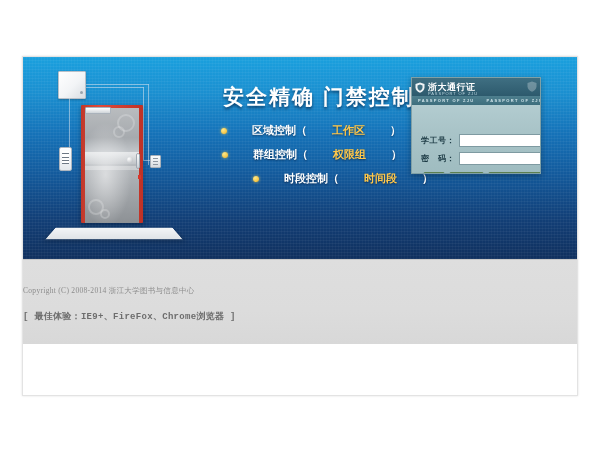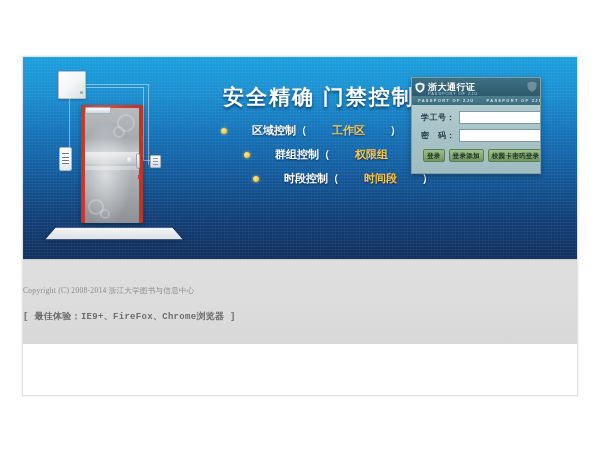--- a/index.html
+++ b/index.html
@@ -276,21 +276,21 @@
     display: flex;
     align-items: center;
     gap: 25px;
     font-size: 11px;
     font-weight: 700;
     color: #ffffff;
     margin-bottom: 9px;
     text-shadow: 0 1px 2px rgba(0,18,45,.6);
     white-space: nowrap;
   }
-  #feature-list li:nth-child(2) { margin-left: 23px; font-family: Liberation Mono, monospace; }
+  #feature-list li:nth-child(2) { margin-left: 1px; font-family: Liberation Mono, monospace; }
   #feature-list li:nth-child(3) { margin-left: 32px; }
   .bullet {
     width: 6px; height: 6px;
     border-radius: 50%;
     background: radial-gradient(circle at 35% 30%, #ffe98a, #f0b323);
     flex: none;
     box-shadow: 0 0 3px rgba(255,210,80,.8);
   }
   .hl { color: #ffc84a; }
 
@@ -351,20 +351,21 @@
     font-size: 4px;
     color: #cfe4ea;
     letter-spacing: 1.3px;
     font-weight: 700;
     padding: 0 6px;
   }
 
   #login-body {
     position: relative;
     padding: 6px 7px 0 7px;
+    margin-top: 23px;
   }
   .field-row {
     display: flex;
     align-items: center;
     margin-bottom: 5px;
   }
   .field-label {
     width: 40px;
     font-size: 8px;
     font-weight: 700;

